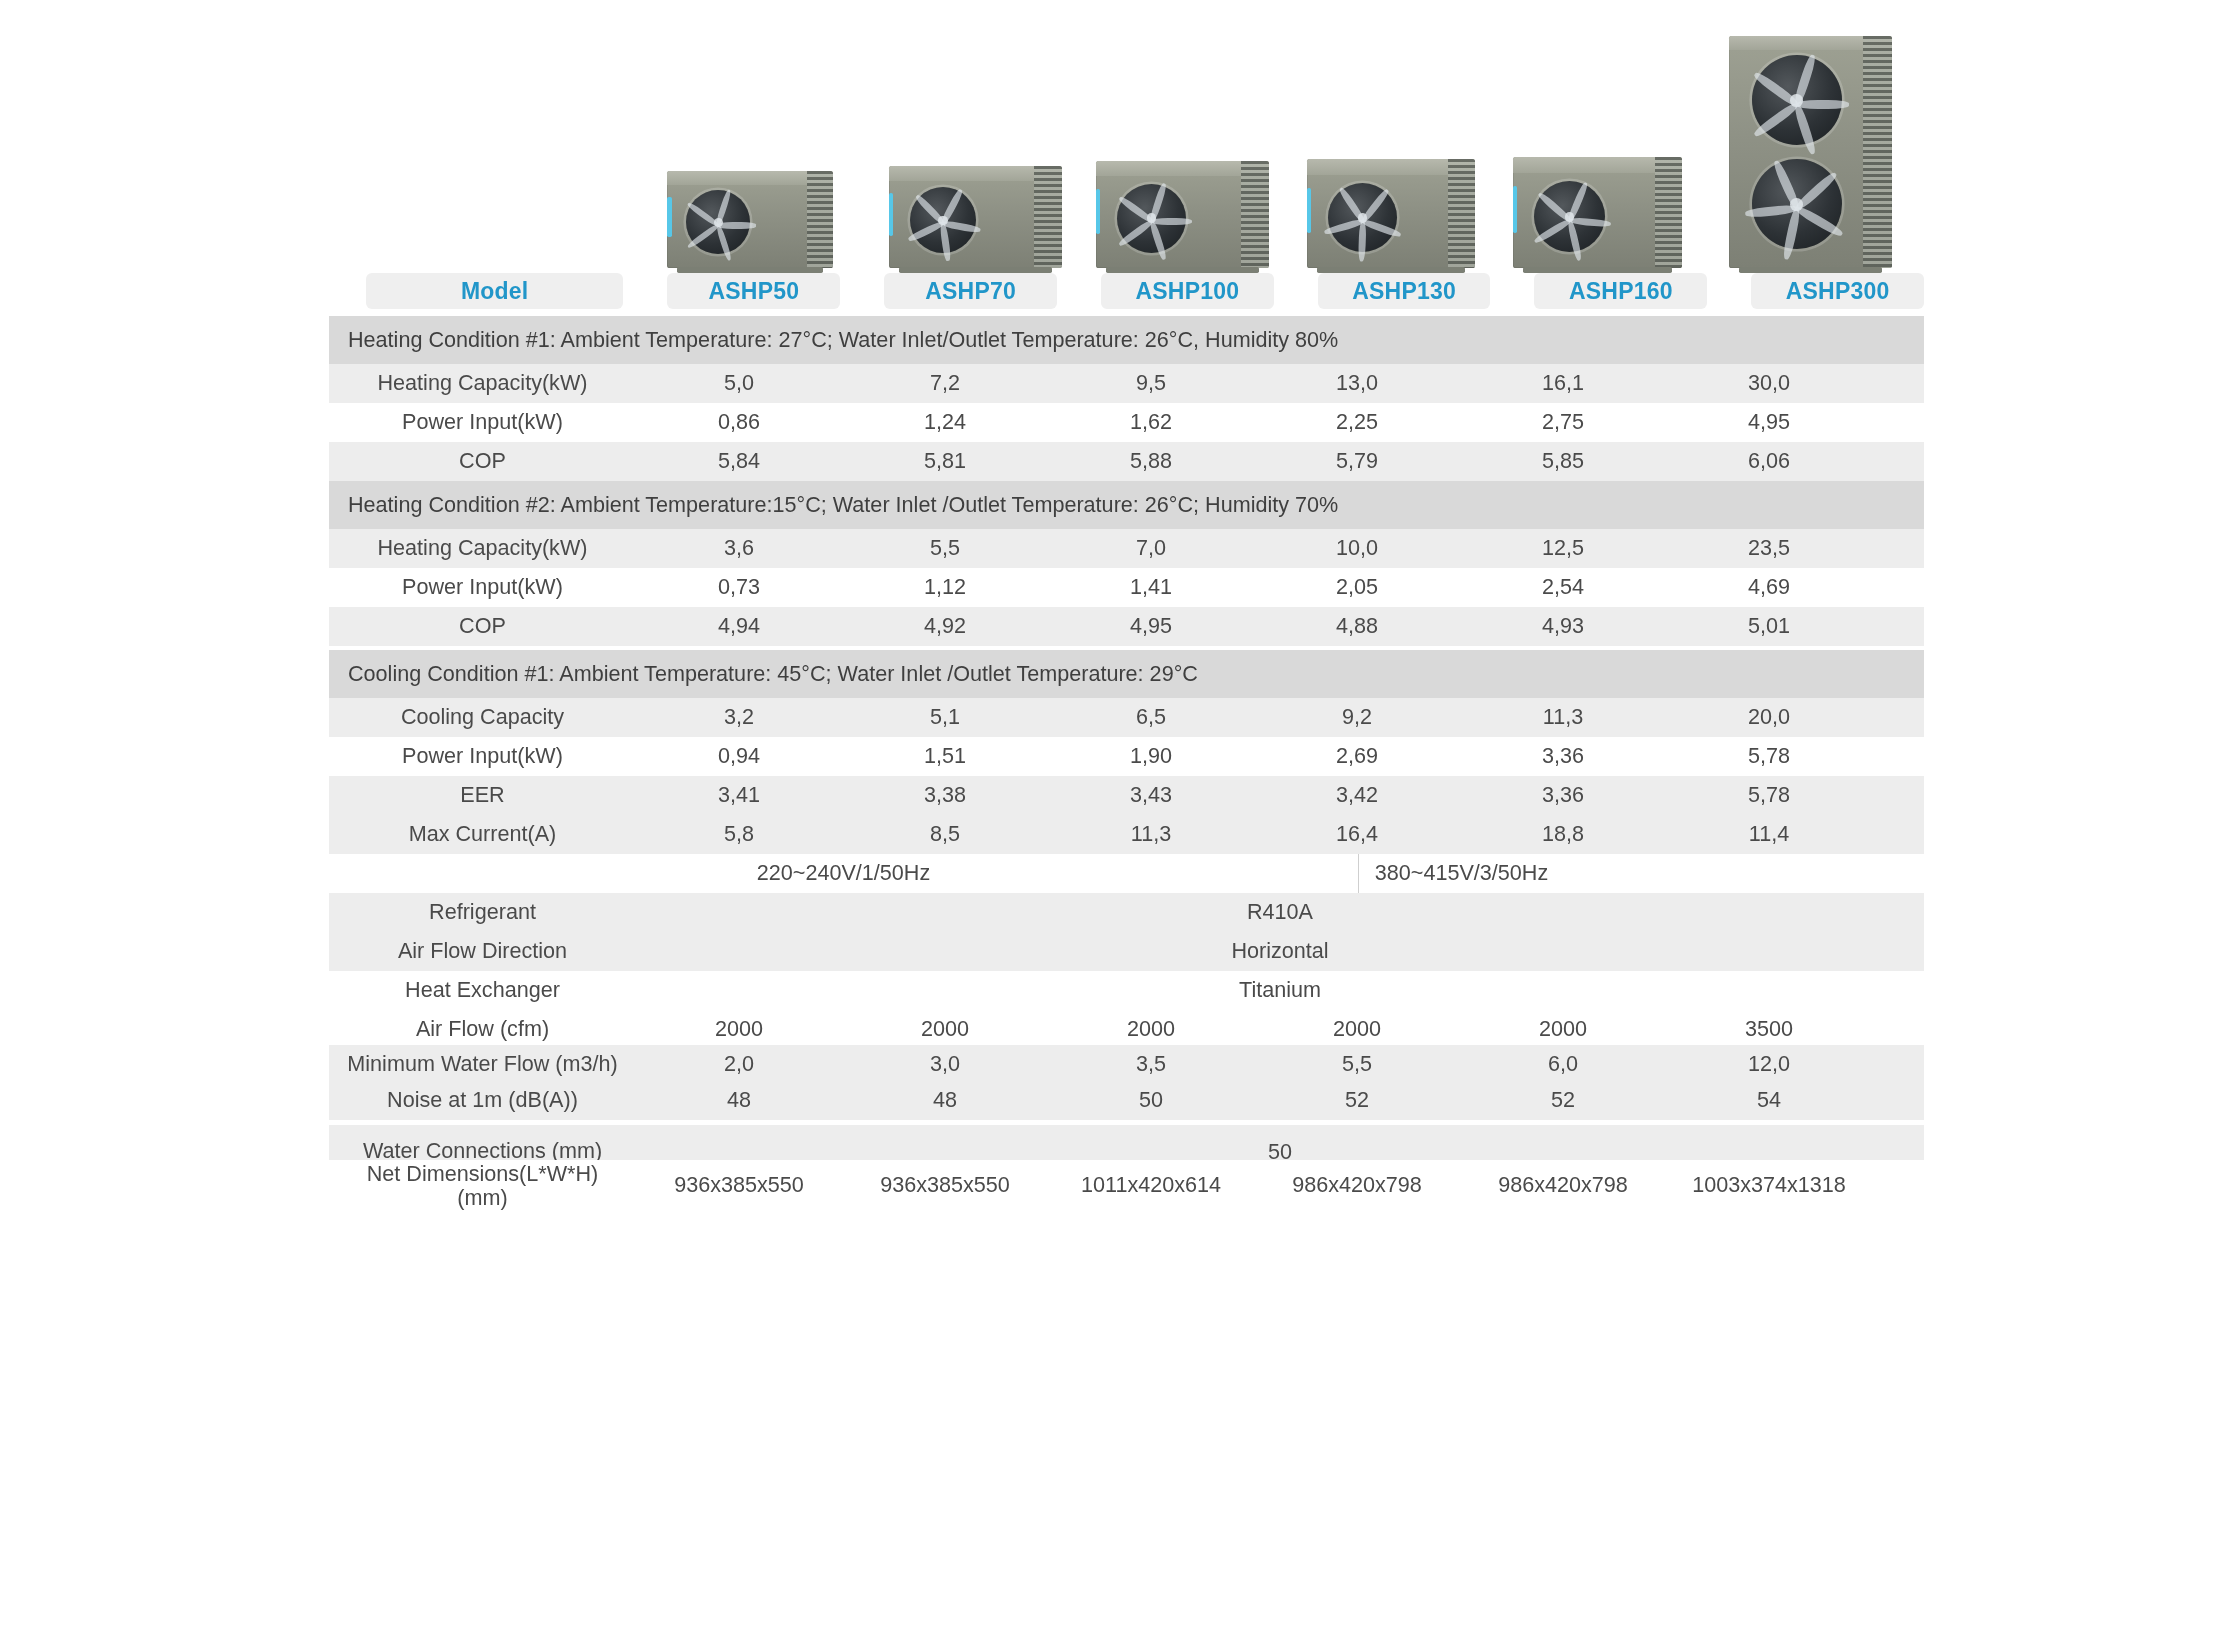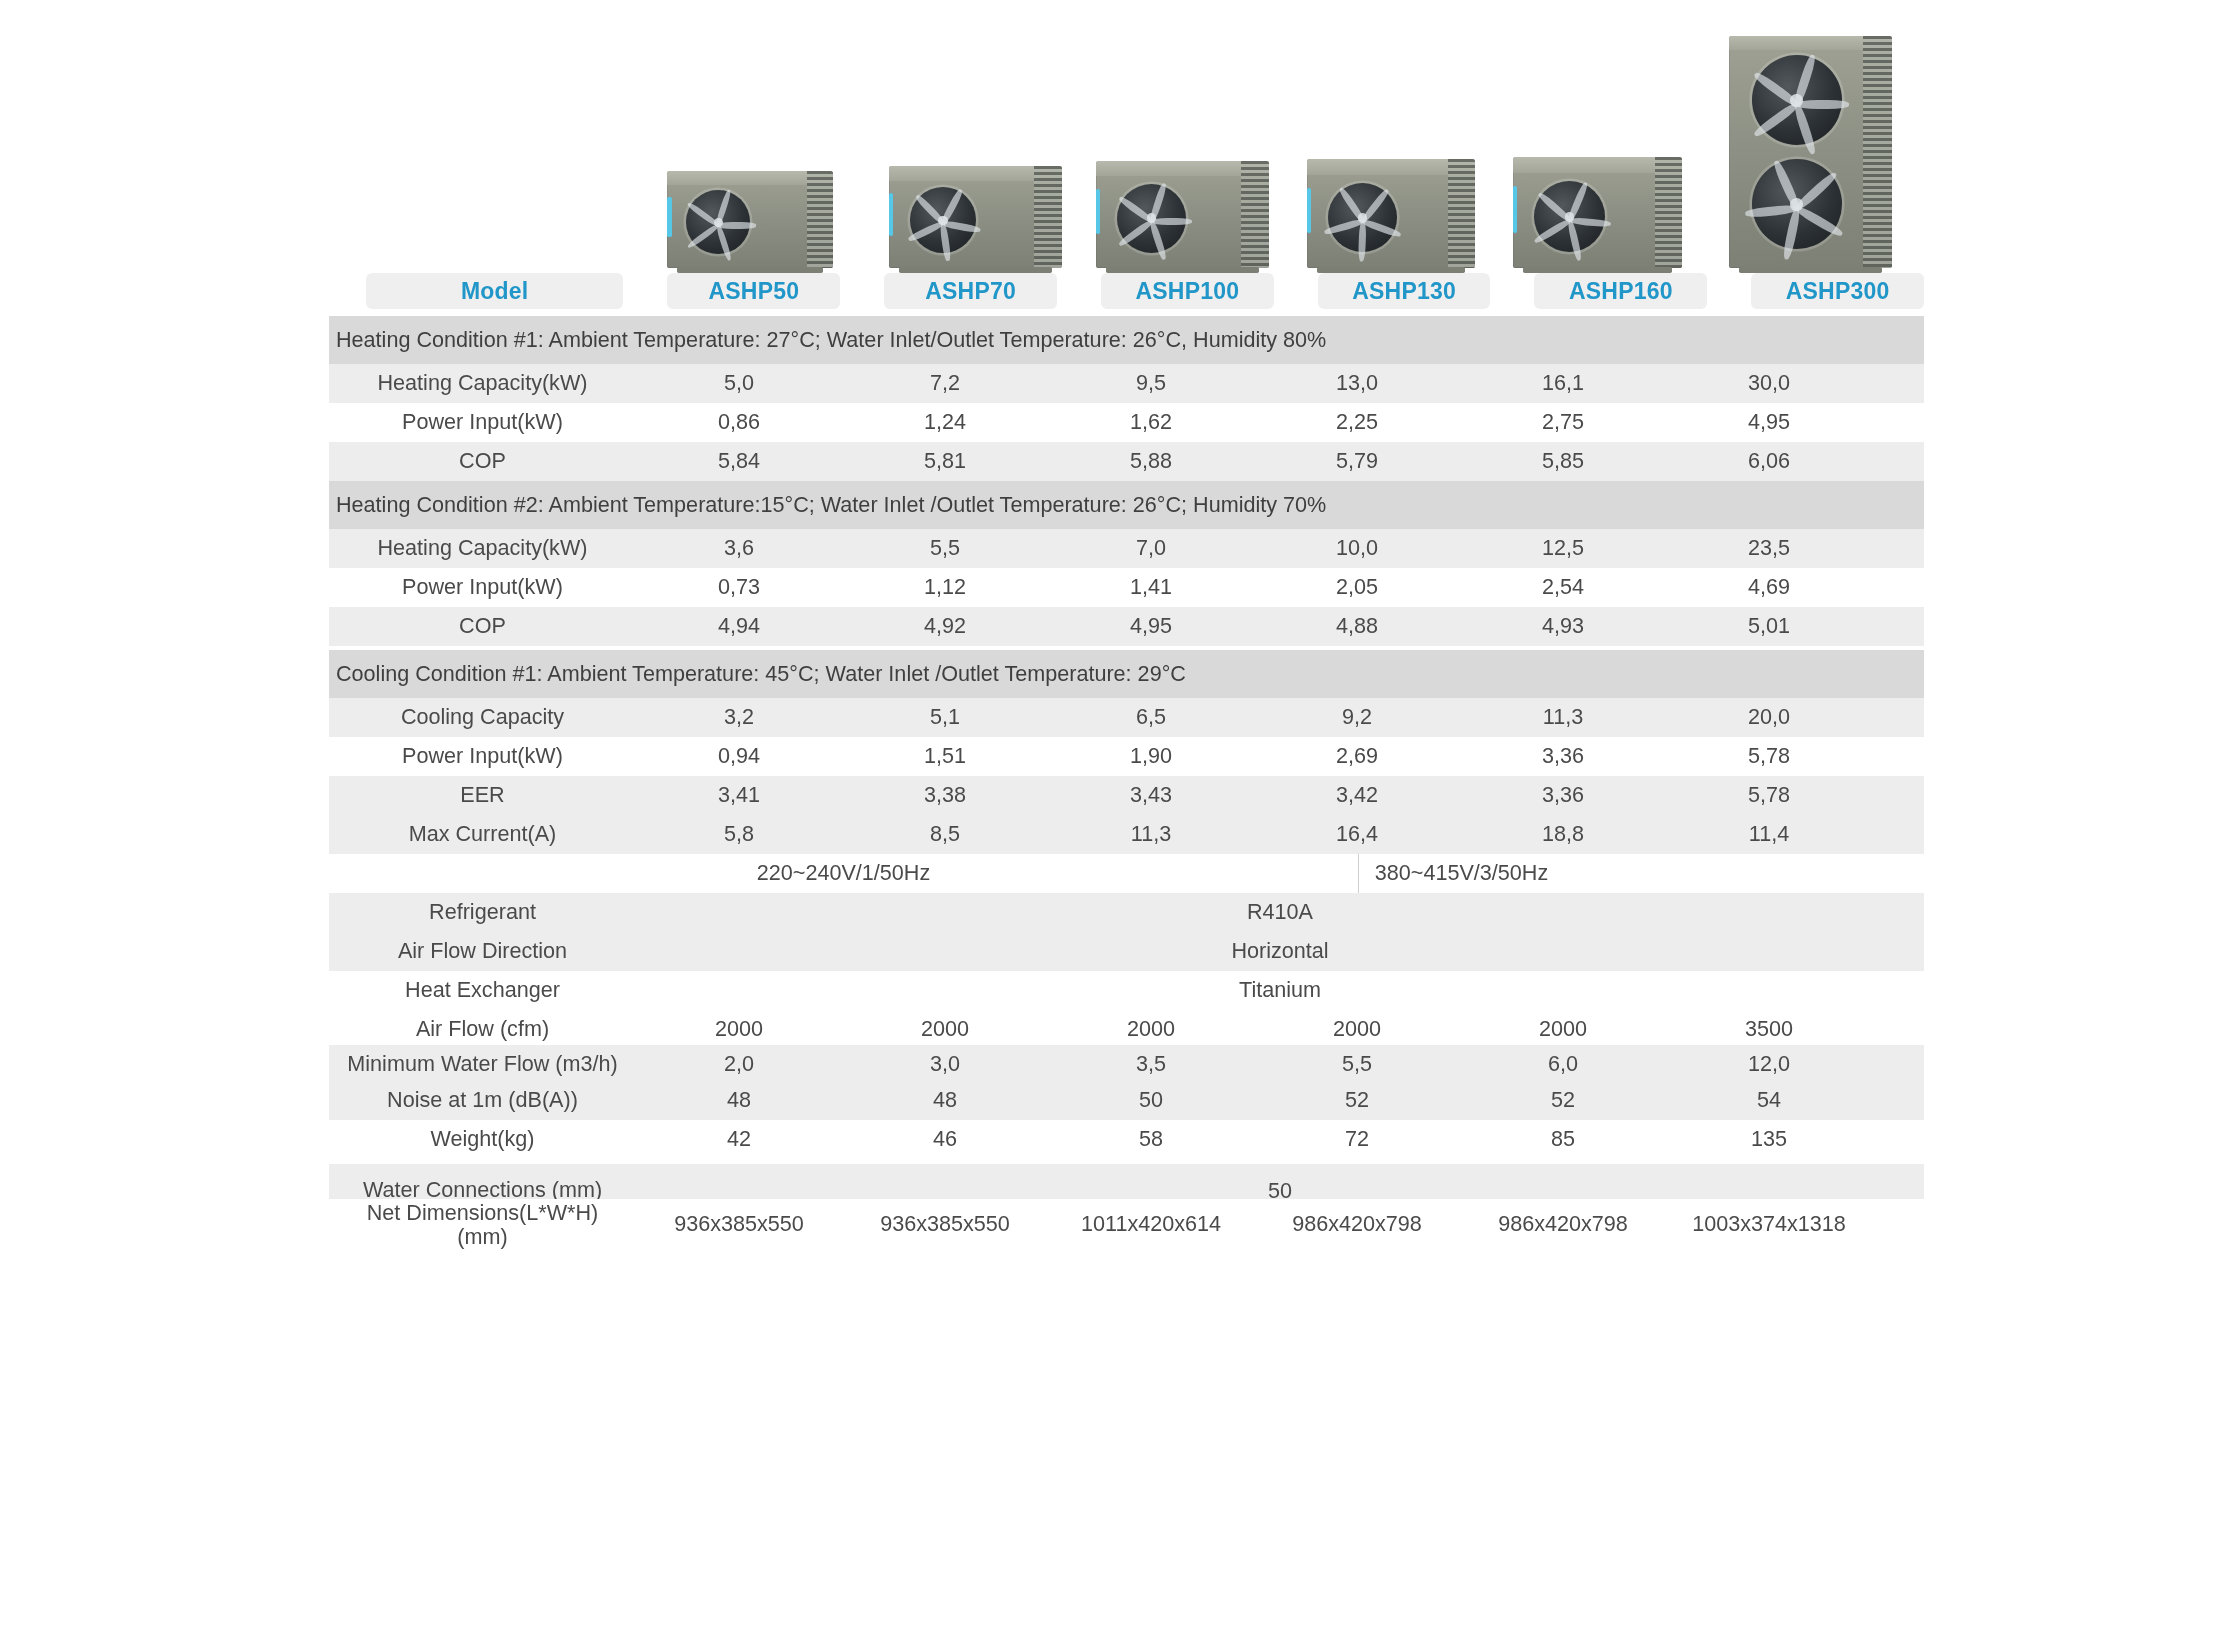--- a/index.html
+++ b/index.html
@@ -147,21 +147,21 @@
     background: #d9d9d9;
     height: 48px;
     display: flex;
     align-items: center;
     padding-left: 0px;
     color: #3f3f3f;
     font-size: 21.6px;
     width: 1595px;
     box-sizing: border-box;
   }
-  .band span { padding-left: 7px; }
+  .band span { padding-left: 19px; }
 
   .stripe-a { background: #ededed; }
   .stripe-b { background: #ffffff; }
 
   .r { height: 39px; }
 
   .span-all {
     flex: 1;
     display: flex;
     align-items: center;
@@ -467,29 +467,20 @@
     <div class="row r stripe-a" style="margin-top:-3.5px;">
       <div class="cell c-label">Noise at 1m (dB(A))</div>
       <div class="cell c-val">48</div>
       <div class="cell c-val">48</div>
       <div class="cell c-val">50</div>
       <div class="cell c-val">52</div>
       <div class="cell c-val">52</div>
       <div class="cell c-val">54</div>
     </div>
 
-    <div class="row r stripe-b">
-      <div class="cell c-label">Weight(kg)</div>
-      <div class="cell c-val">42</div>
-      <div class="cell c-val">46</div>
-      <div class="cell c-val">58</div>
-      <div class="cell c-val">72</div>
-      <div class="cell c-val">85</div>
-      <div class="cell c-val">135</div>
-    </div>
 
     <div class="row stripe-a" style="height:54px; margin-top:5.2px;">
       <div class="cell c-label">Water Connections (mm)</div>
       <div class="span-all">50</div>
     </div>
 
     <div class="row stripe-b" style="height:52px; margin-top:-19px;">
       <div class="cell c-label two-line">
         <span>Net Dimensions(L*W*H)</span>
         <span>(mm)</span>

